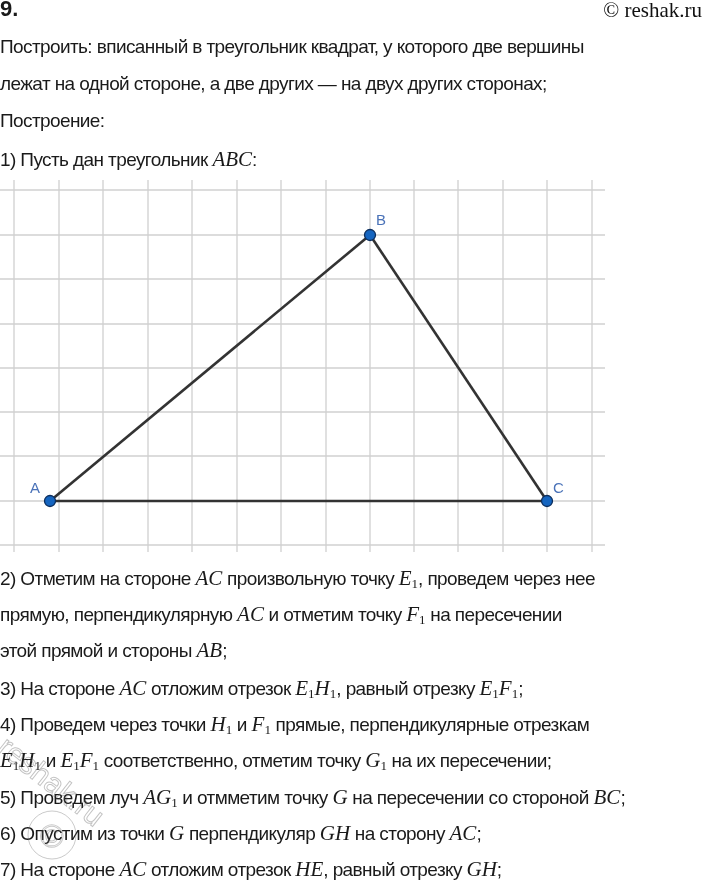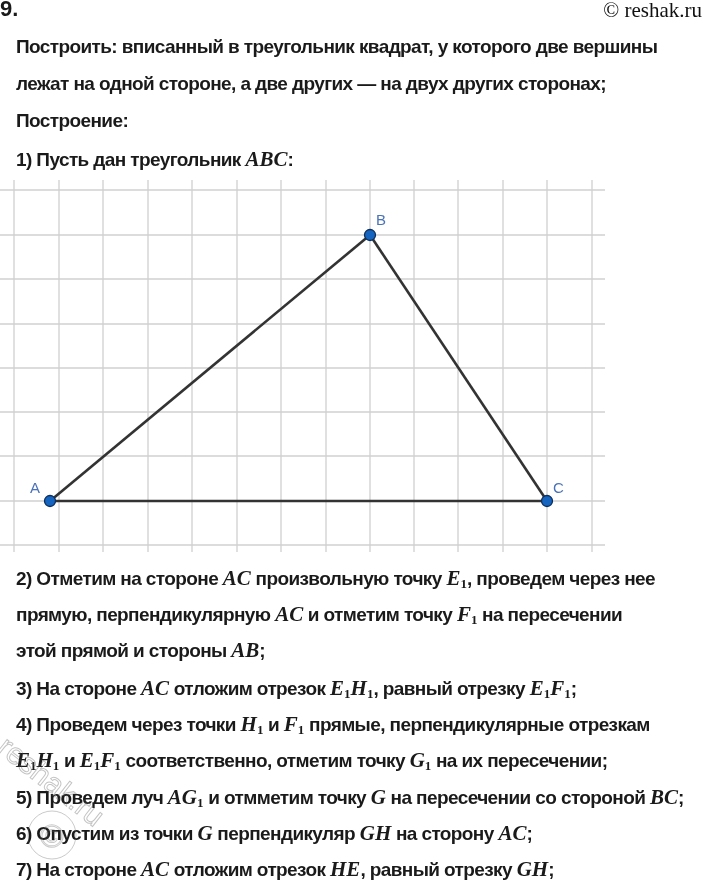--- a/index.html
+++ b/index.html
@@ -2,23 +2,23 @@
 <html><head>
 <meta charset="utf-8">
 <style>
   html, body { margin: 0; padding: 0; background: #ffffff; }
   body { width: 704px; height: 882px; position: relative; overflow: hidden;
          font-family: "Liberation Sans", sans-serif; color: #1a1a1a; }
   .num { position: absolute; left: 0; top: -4px; font-family: "Liberation Sans", sans-serif;
          font-weight: bold; font-size: 22px; }
   .copy { position: absolute; right: 2px; top: -2px; font-family: "Liberation Serif", serif;
           font-size: 21px; color: #111; }
-  .line { position: absolute; left: 16px; white-space: nowrap;
+  .line { position: absolute; left: 0; white-space: nowrap;
           font-family: "Liberation Sans", sans-serif; font-size: 19px; letter-spacing: -0.6px;
-          transform-origin: 0 0; font-weight: bold; }
+          transform-origin: 0 0; }
   .line i { font-family: "Liberation Serif", serif; font-style: italic; font-size: 21px; letter-spacing: 0; }
   .line sub { font-size: 13px; vertical-align: -3px; font-style: normal; font-family: "Liberation Serif", serif; }
   svg.fig { position: absolute; left: 0; top: 180px; }
   .wm { position: absolute; left: 0; top: 725px; pointer-events: none; }
 </style>
 </head>
 <body>
 
 <div class="num">9.</div>
 <div class="copy">© reshak.ru</div>

